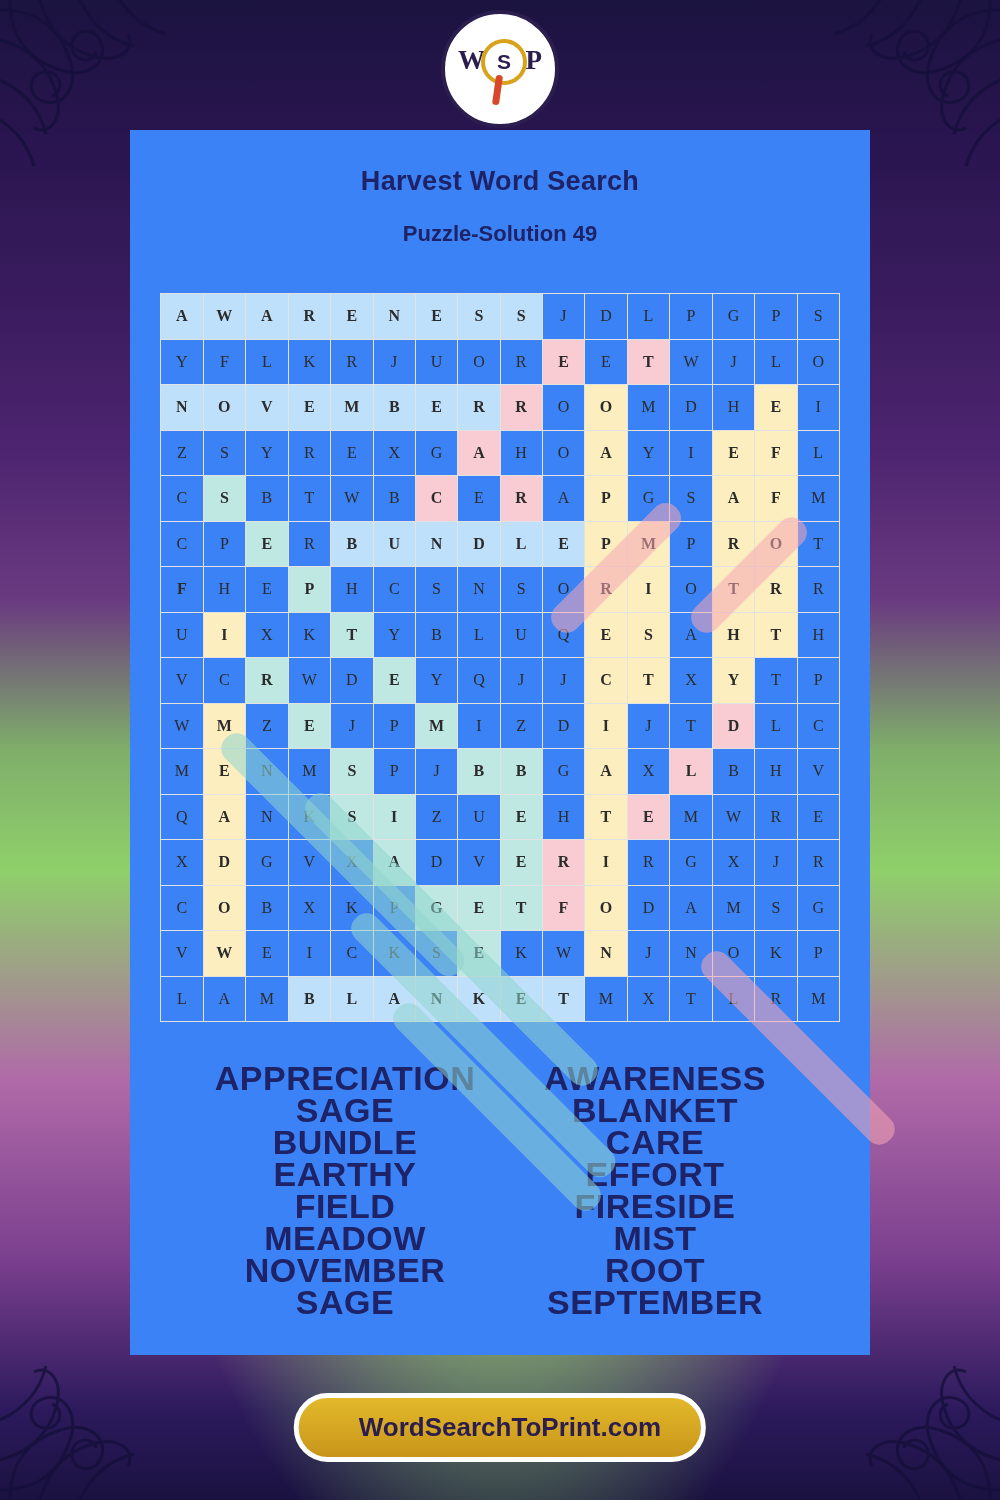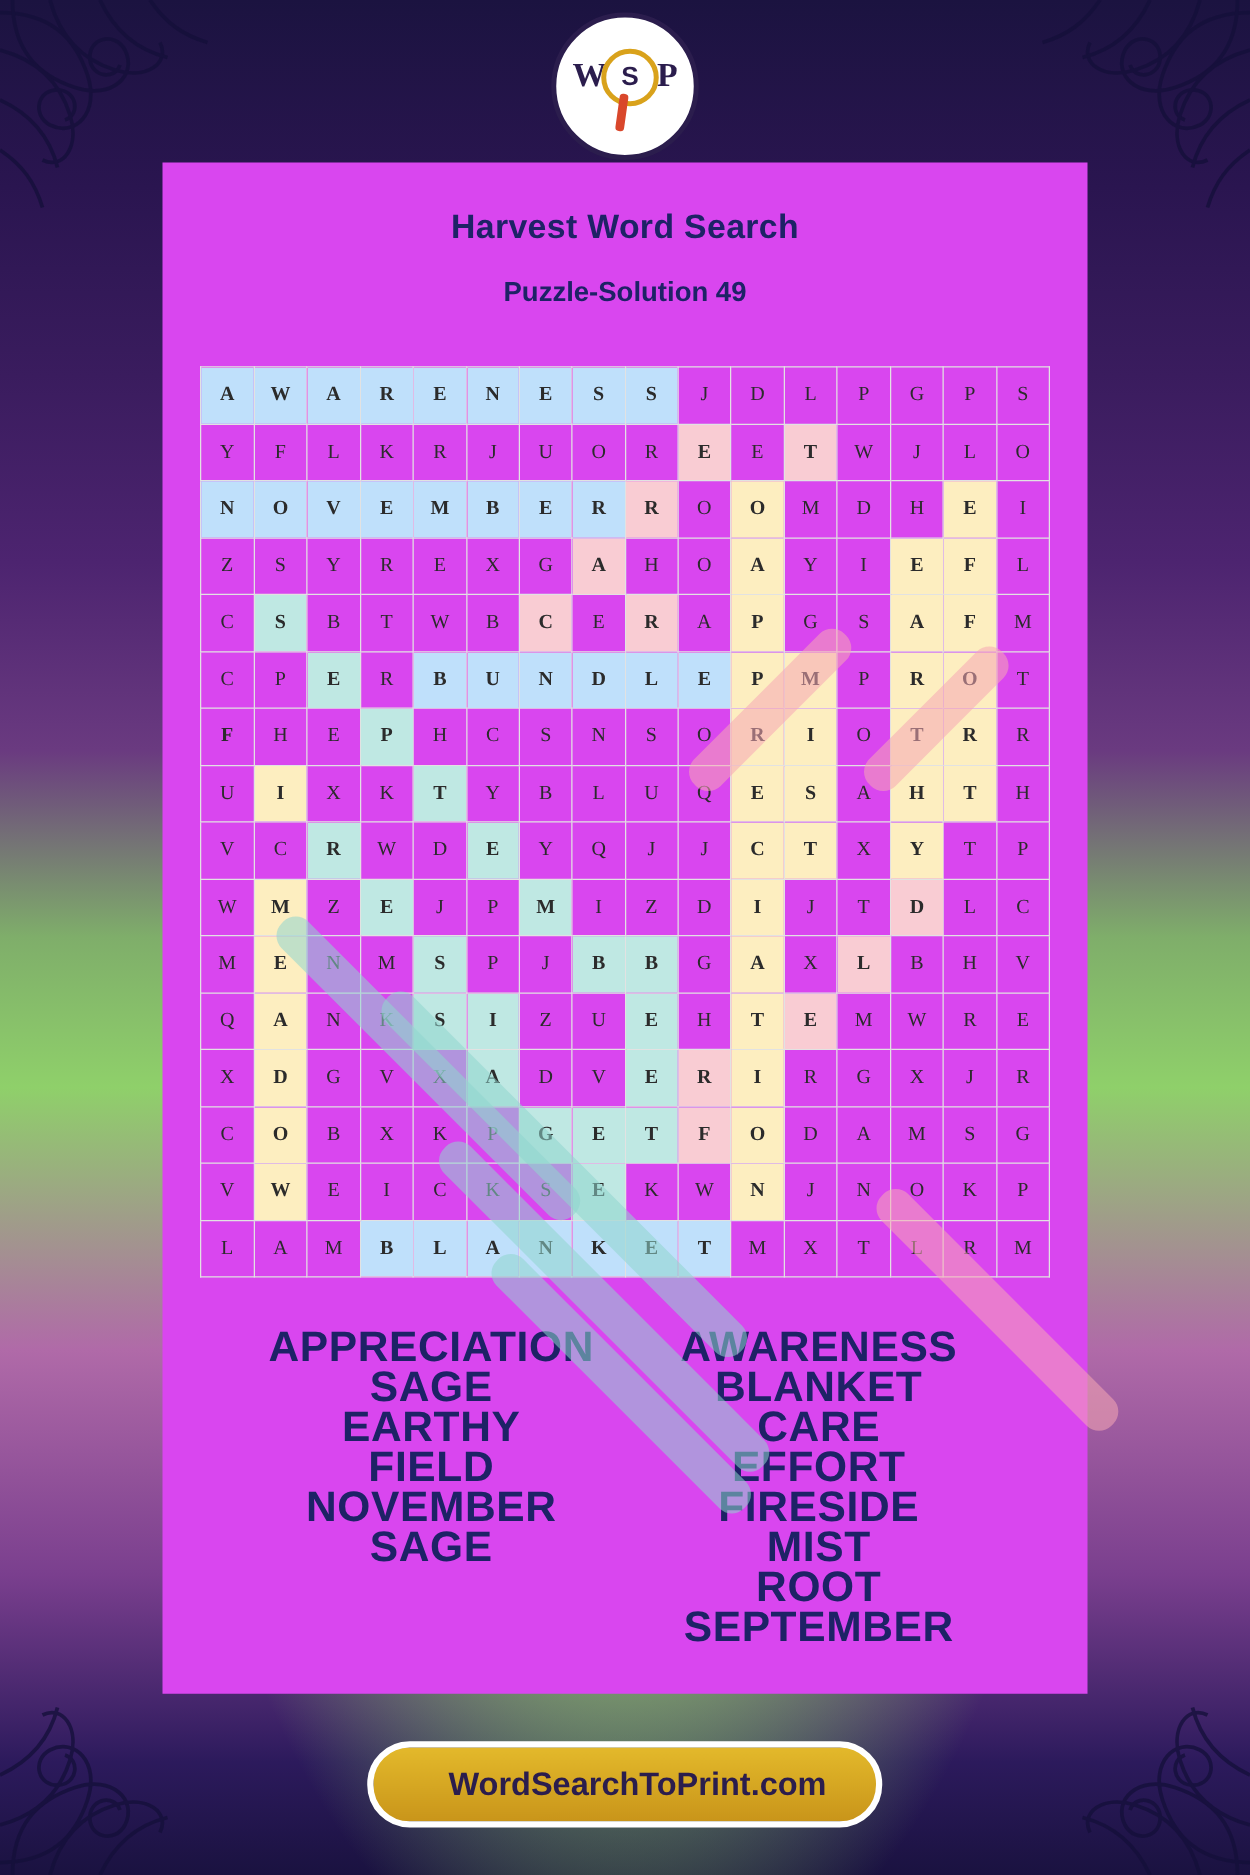--- a/index.html
+++ b/index.html
@@ -48,21 +48,21 @@
     display:flex;align-items:center;justify-content:center;
     font-weight:bold;color:#2b1d4d;font-size:21px;
   }
   .logo-handle{
     position:absolute;left:40px;top:52px;width:7px;height:30px;
     background:#d9472b;border-radius:3px;transform:rotate(8deg);
   }
 
   .sheet{
     position:absolute;left:130px;top:130px;width:740px;height:1225px;
-    background:#d946ef;
+    background:#3b82f6;
     z-index:3;
   }
   .title{
     text-align:center;color:#1e2266;font-size:27px;font-weight:bold;
     margin-top:36px;letter-spacing:.3px;
   }
   .subtitle{
     text-align:center;color:#1e2266;font-size:22px;font-weight:bold;margin-top:24px;
   }
 
@@ -462,22 +462,24 @@
         <div class="band teal" style="left: 196px; top: 610px; width: 360px; height: 30px; transform: rotate(45deg); transform-origin: left center;"></div>
         <div class="band teal" style="left: 238px; top: 700px; width: 280px; height: 30px; transform: rotate(45deg); transform-origin: left center;"></div>
         <div class="band pink" style="left: 546px; top: 648px; width: 260px; height: 30px; transform: rotate(45deg); transform-origin: left center;"></div>
       </div>
   </div>
 
   <div class="words">
     <div class="words-col" id="words-left">
         <div class="word">APPRECIATION</div>
         <div class="word">SAGE</div>
+        <div class="word">BUNDLE</div>
         <div class="word">EARTHY</div>
         <div class="word">FIELD</div>
+        <div class="word">MEADOW</div>
         <div class="word">NOVEMBER</div>
         <div class="word">SAGE</div>
       </div>
     <div class="words-col" id="words-right">
         <div class="word">AWARENESS</div>
         <div class="word">BLANKET</div>
         <div class="word">CARE</div>
         <div class="word">EFFORT</div>
         <div class="word">FIRESIDE</div>
         <div class="word">MIST</div>

